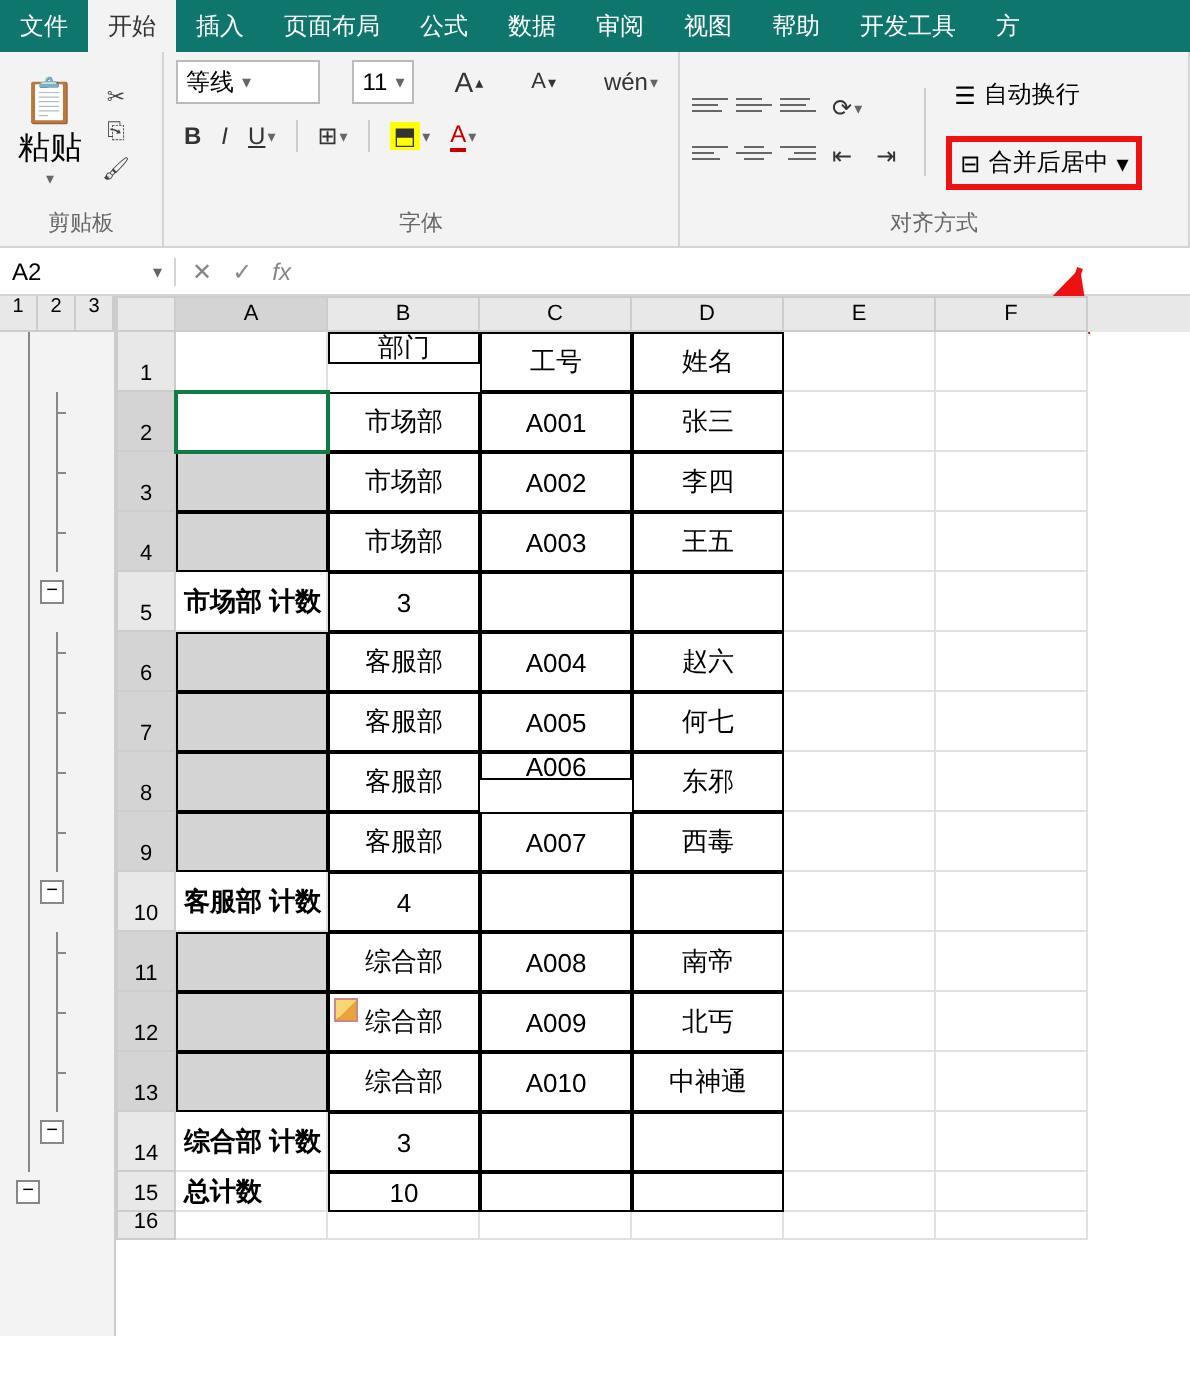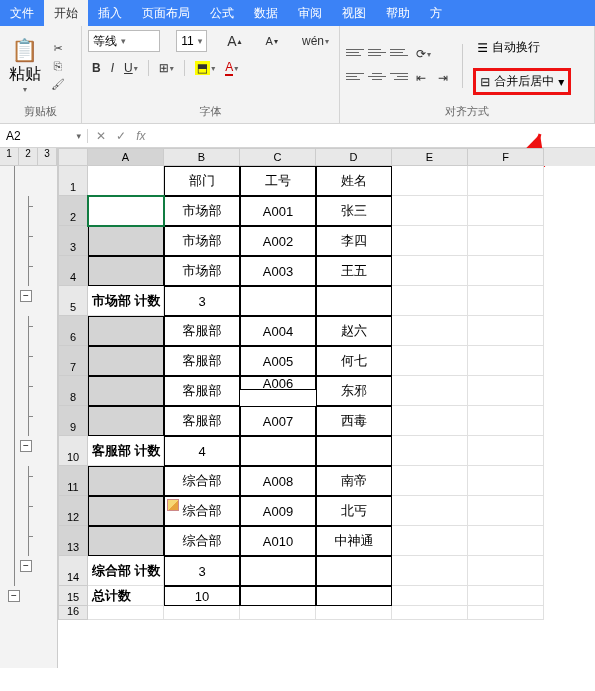--- a/index.html
+++ b/index.html
@@ -1,17 +1,17 @@
 <!DOCTYPE html>
 <html><head>
 <meta charset="utf-8">
 <style>
 * { margin:0; padding:0; box-sizing:border-box; font-family:"Microsoft YaHei",Arial,sans-serif; }
 body { background:#fff; width:595px; height:691px; overflow:hidden; font-size:12px; }
-.tabbar { background:#3b82f6; display:flex; height:26px; align-items:stretch;text-align:right; }
+.tabbar { background:#0f766e; display:flex; height:26px; align-items:stretch;text-align:right; }
 .tabbar .tab { color:#fff; padding:5px 10px; font-size:12px; cursor:pointer; }
 .tabbar .tab.active { background:#f3f3f3; color:#333; }
 .ribbon { background:#f3f3f3; border-bottom:1px solid #d4d4d4; height:98px; display:flex; position:relative; }
 .group { border-right:1px solid #d4d4d4; display:flex; flex-direction:column; padding:4px 6px 2px 6px; }
 .group-body { flex:1; display:flex; align-items:center; gap:4px; }
 .group-label { text-align:center; font-size:11px; color:#666; padding:2px 0; position:relative; }
 .paste-big { width:38px; text-align:center; }
 .paste-big .icn { font-size:22px; color:#d87a16; }
 .paste-big .lbl { font-size:16px; }
 .minibtns { display:flex; flex-direction:column; gap:2px; }
@@ -64,20 +64,21 @@
 <div class="tabbar" id="tabbar">
     <div class="tab">文件</div>
     <div class="tab active">开始</div>
     <div class="tab">插入</div>
     <div class="tab">页面布局</div>
     <div class="tab">公式</div>
     <div class="tab">数据</div>
     <div class="tab">审阅</div>
     <div class="tab">视图</div>
     <div class="tab">帮助</div>
+    <div class="tab">开发工具</div>
     <div class="tab">方</div>
   </div>
 
 <div class="ribbon">
   <div class="group" style="width:82px">
     <div class="group-body">
       <div class="paste-big">
         <div class="icn">📋</div>
         <div class="lbl">粘贴</div>
         <div style="font-size:8px;color:#666">▾</div>
@@ -253,21 +254,21 @@
         <div class="ch" style="width: 76px;">B</div>
         <div class="ch" style="width: 76px;">C</div>
         <div class="ch" style="width: 76px;">D</div>
         <div class="ch" style="width: 76px;">E</div>
         <div class="ch" style="width: 76px;">F</div>
       </div>
     <div class="gbody" id="gbody">
         <div class="grow">
           <div class="rh" style="height: 30px;">1</div>
           <div class="cell" style="width: 76px; height: 30px;"></div>
-          <div class="cell bordered" style="width: 76px; height: 30px;">
+          <div class="cell bordered" style="width: 76px; height: 16px;">
             <span>部门</span>
           </div>
           <div class="cell bordered" style="width: 76px; height: 30px;">
             <span>工号</span>
           </div>
           <div class="cell bordered" style="width: 76px; height: 30px;">
             <span>姓名</span>
           </div>
           <div class="cell" style="width: 76px; height: 30px;"></div>
           <div class="cell" style="width: 76px; height: 30px;"></div>

